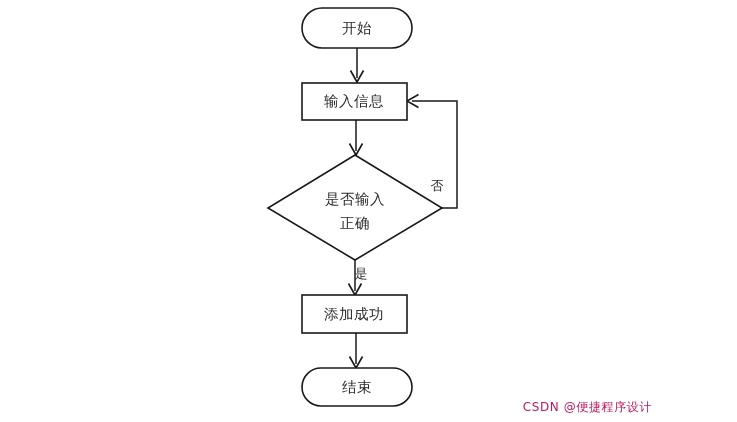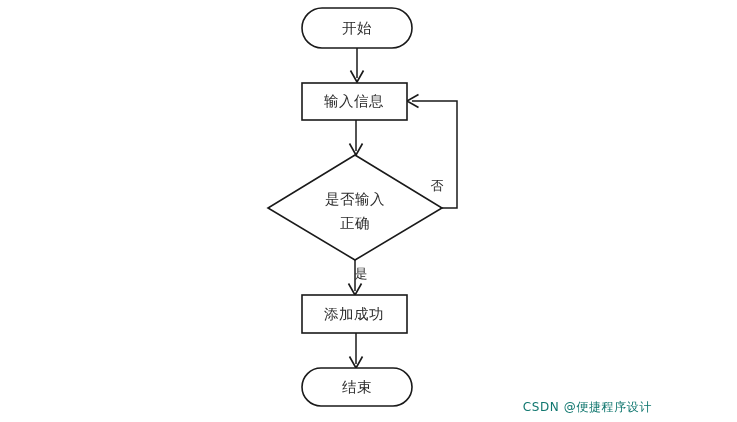--- a/index.html
+++ b/index.html
@@ -67,21 +67,21 @@
     text-anchor: middle;
     dominant-baseline: middle;
   }
 
   .watermark {
     position: absolute;
     right: 12px;
     bottom: 6px;
     font-family: "DejaVu Sans", "Liberation Sans", sans-serif;
     font-size: 12px;
-    color: #0f766e;
+    color: #be185d;
     letter-spacing: 0.6px;
     white-space: nowrap;
     user-select: none;
   }
 </style>
 </head>
 <body>
 
 <div id="canvas">
 

